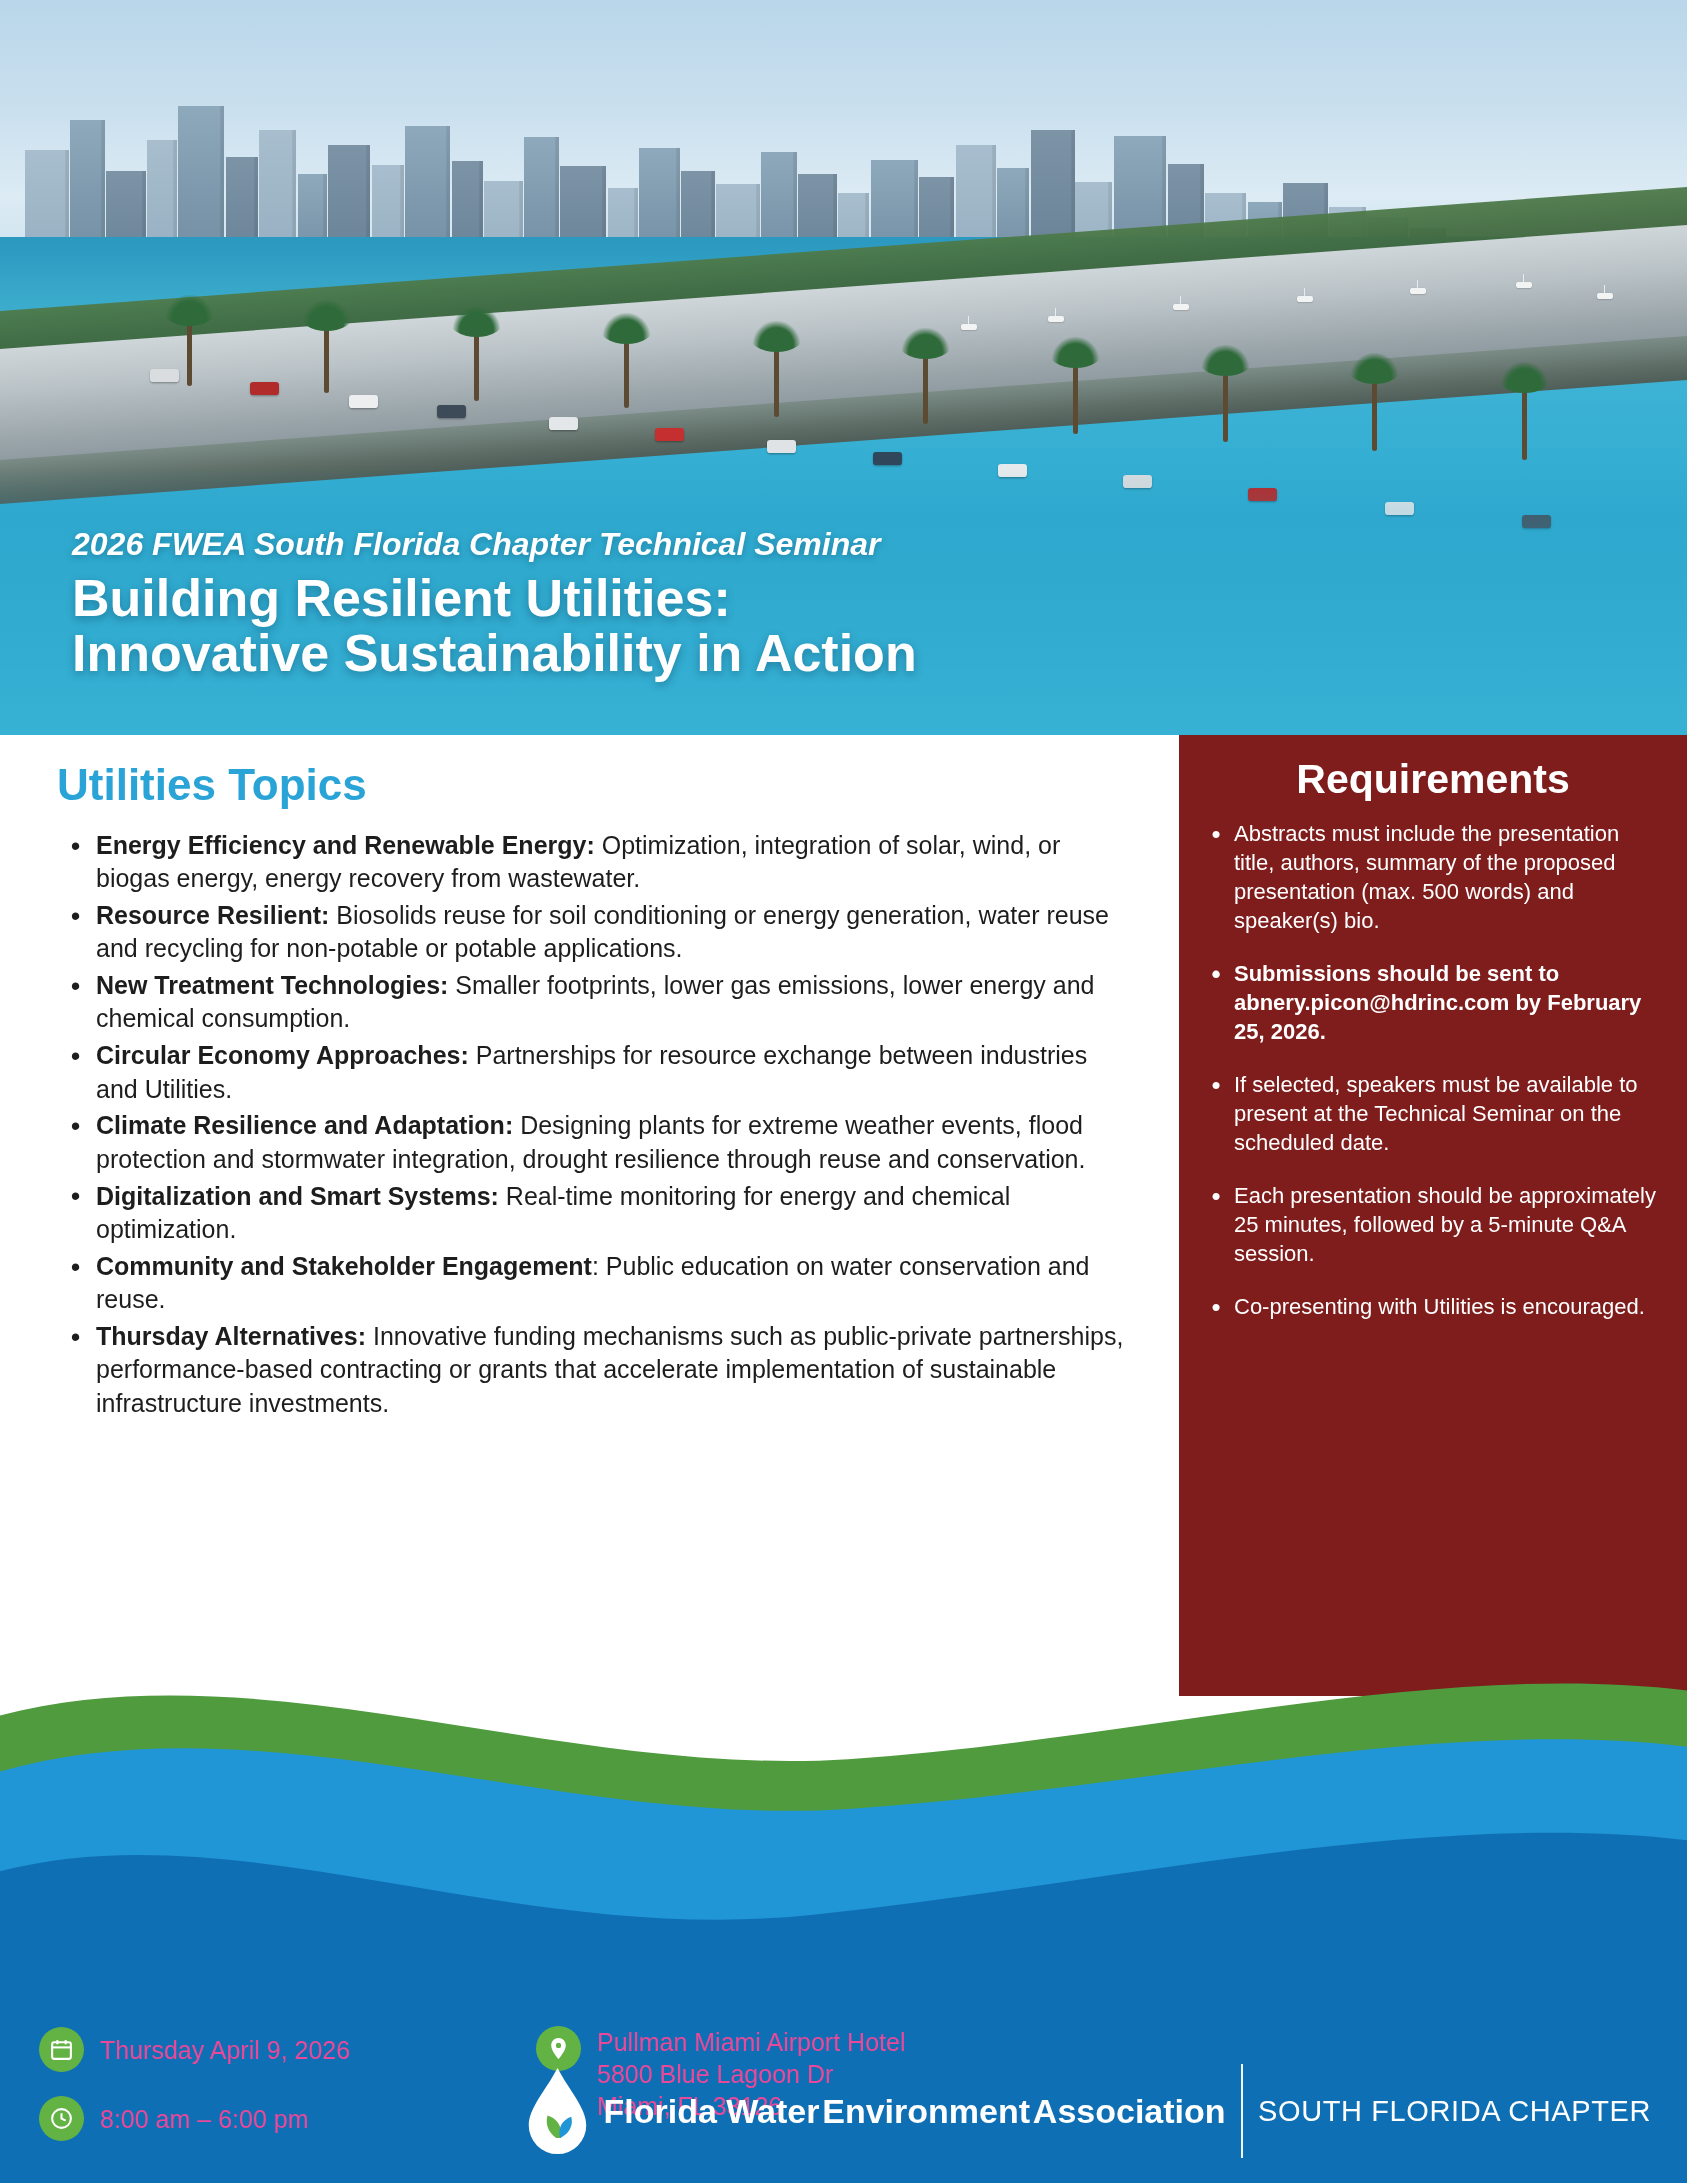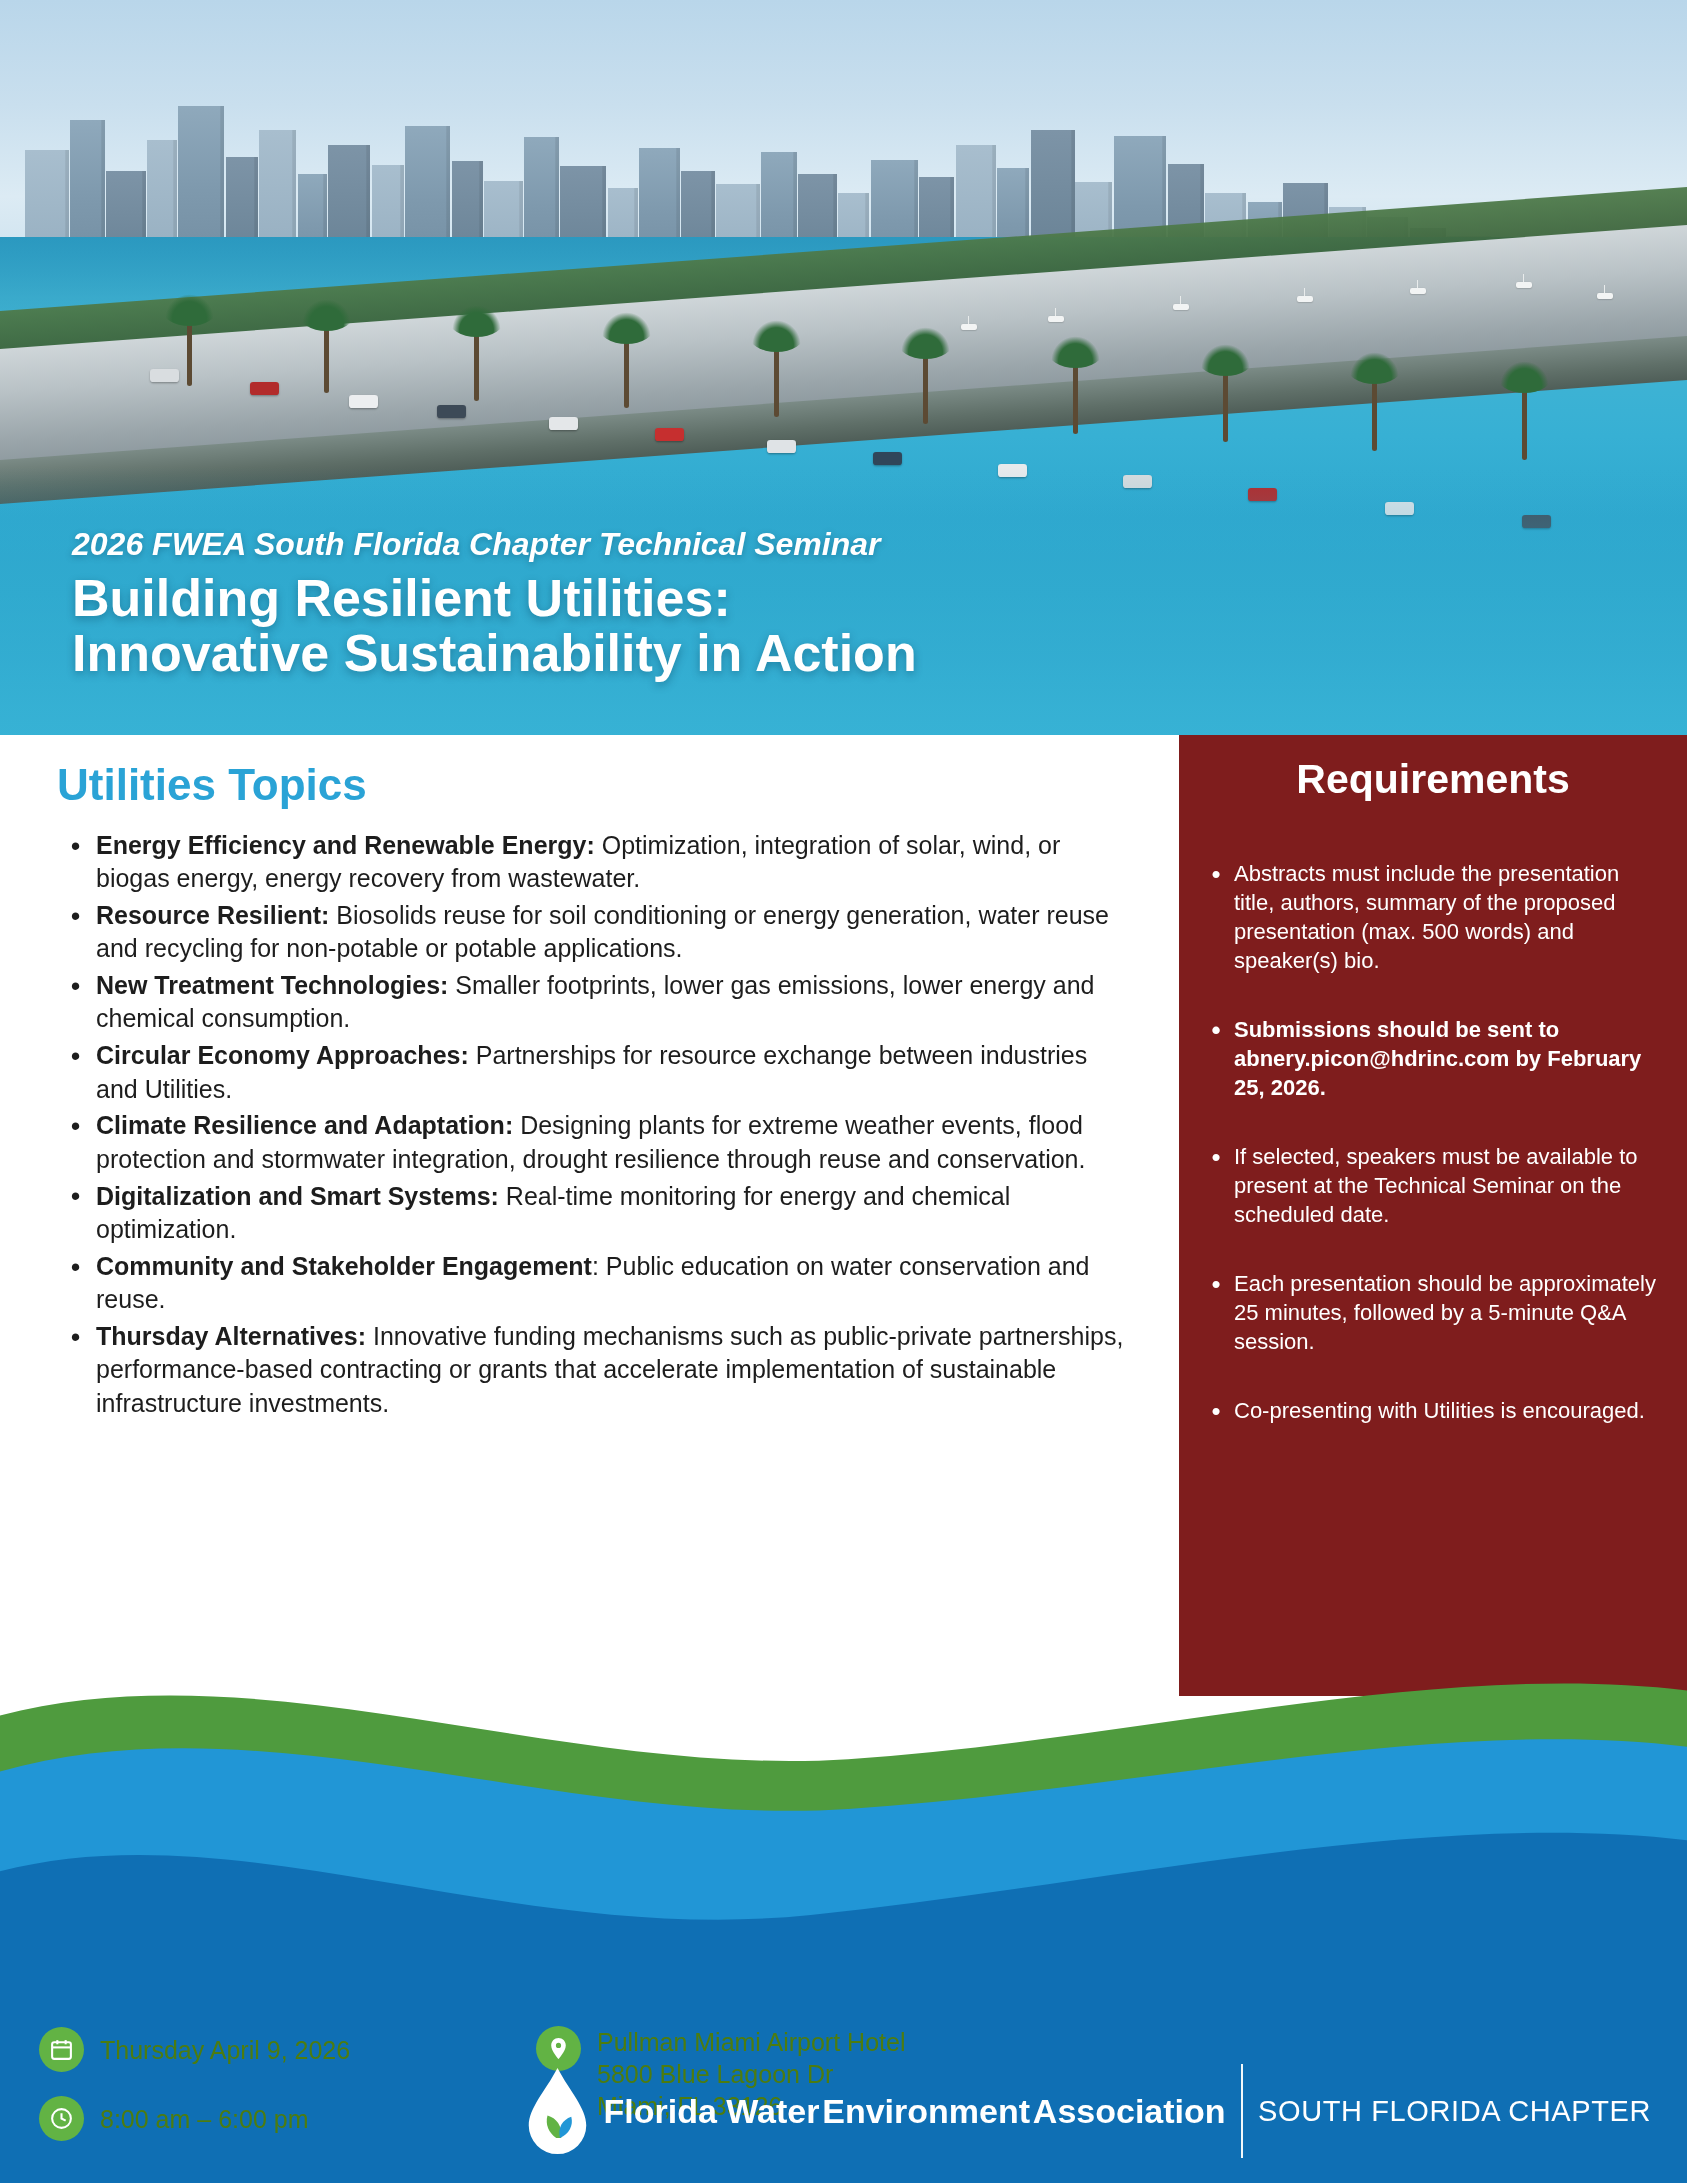--- a/index.html
+++ b/index.html
@@ -137,41 +137,41 @@
   .req-panel {
     position:absolute; top:0; right:0; width:508px; height:961px;
     background:#7f1d1d;
   }
   .req-panel h2{
     color:#ffffff; font-size:41px; font-weight:bold; text-align:center; padding:21px 0 16px;
   }
   ul.req-list{ list-style:none; padding:0 27.4px 0 25px; }
   ul.req-list li{
     position:relative; color:#ffffff; font-size:22px; line-height:1.32;
-    padding-left:30px; margin-bottom:24px;margin-top:40px;
+    padding-left:30px; margin-bottom:24px;
   }
   ul.req-list li::before{
     content:"•"; position:absolute; left:7.5px; top:-2.5px; font-size:26px; color:#ffffff;
   }
   ul.req-list li.bold{ font-weight:bold; }
 
   
   .footer-waves { position:absolute; left:0; bottom:0; width:1687px; height:561px; }
   .footer-waves svg { display:block; width:100%; height:100%; }
 
   .footer-content {
     position:absolute; left:0; bottom:0; width:1687px; height:187px;
   }
   .fitem { position:absolute; display:flex; align-items:center; }
   .circ {
     width:45px; height:45px; border-radius:50%; background:#62b344;
     display:flex; align-items:center; justify-content:center; flex:0 0 auto;
   }
   .circ svg{ width:25px; height:25px; }
-  .ftext { color:#4d7c0f; font-size:25px; margin-left:16px; line-height:1.28; }
+  .ftext { color:#ec4899; font-size:25px; margin-left:16px; line-height:1.28; }
   .ftext .l { display:block; }
 
   
   .logo { position:absolute; right:36px; bottom:25px; display:flex; align-items:center; }
   .drop {
     width:75px; height:94px; position:relative; margin-right:8.7px;
   }
   .drop svg{ width:75px; height:94px; }
   .logo-text { color:#ffffff; }
   .logo-text .l1 { font-size:34px; font-weight:bold; line-height:1.06; }

